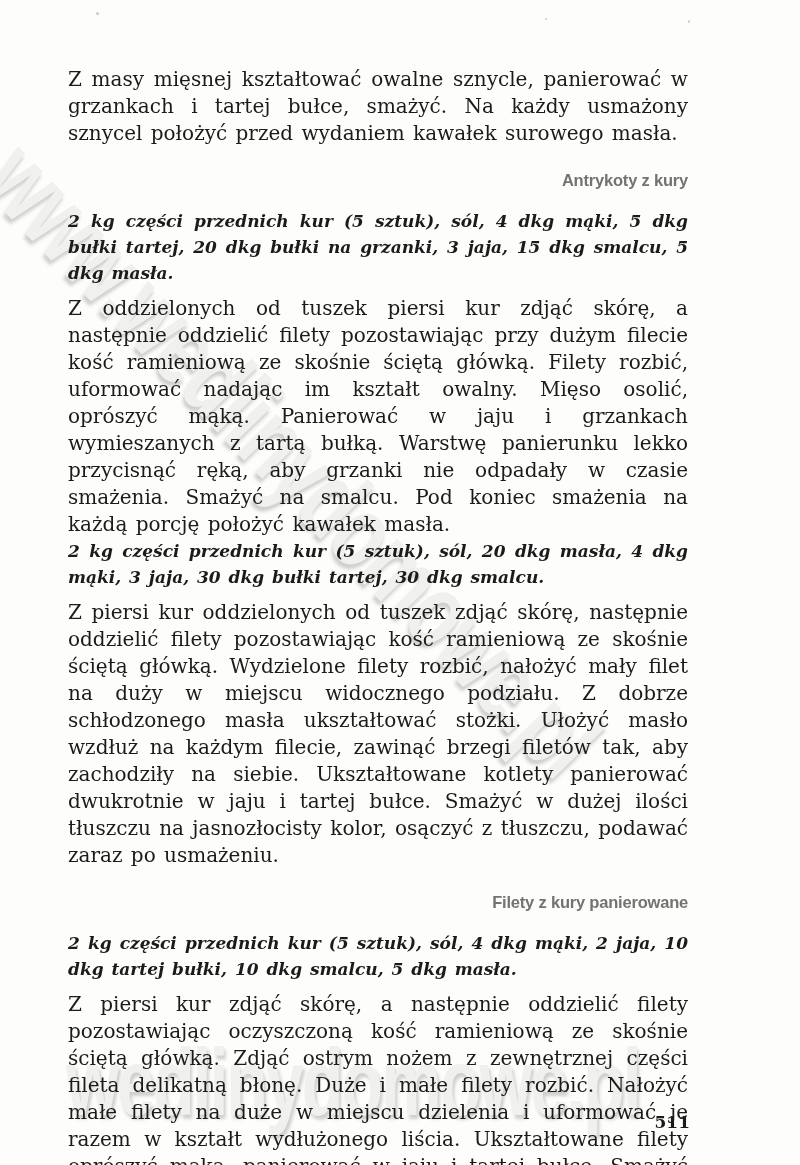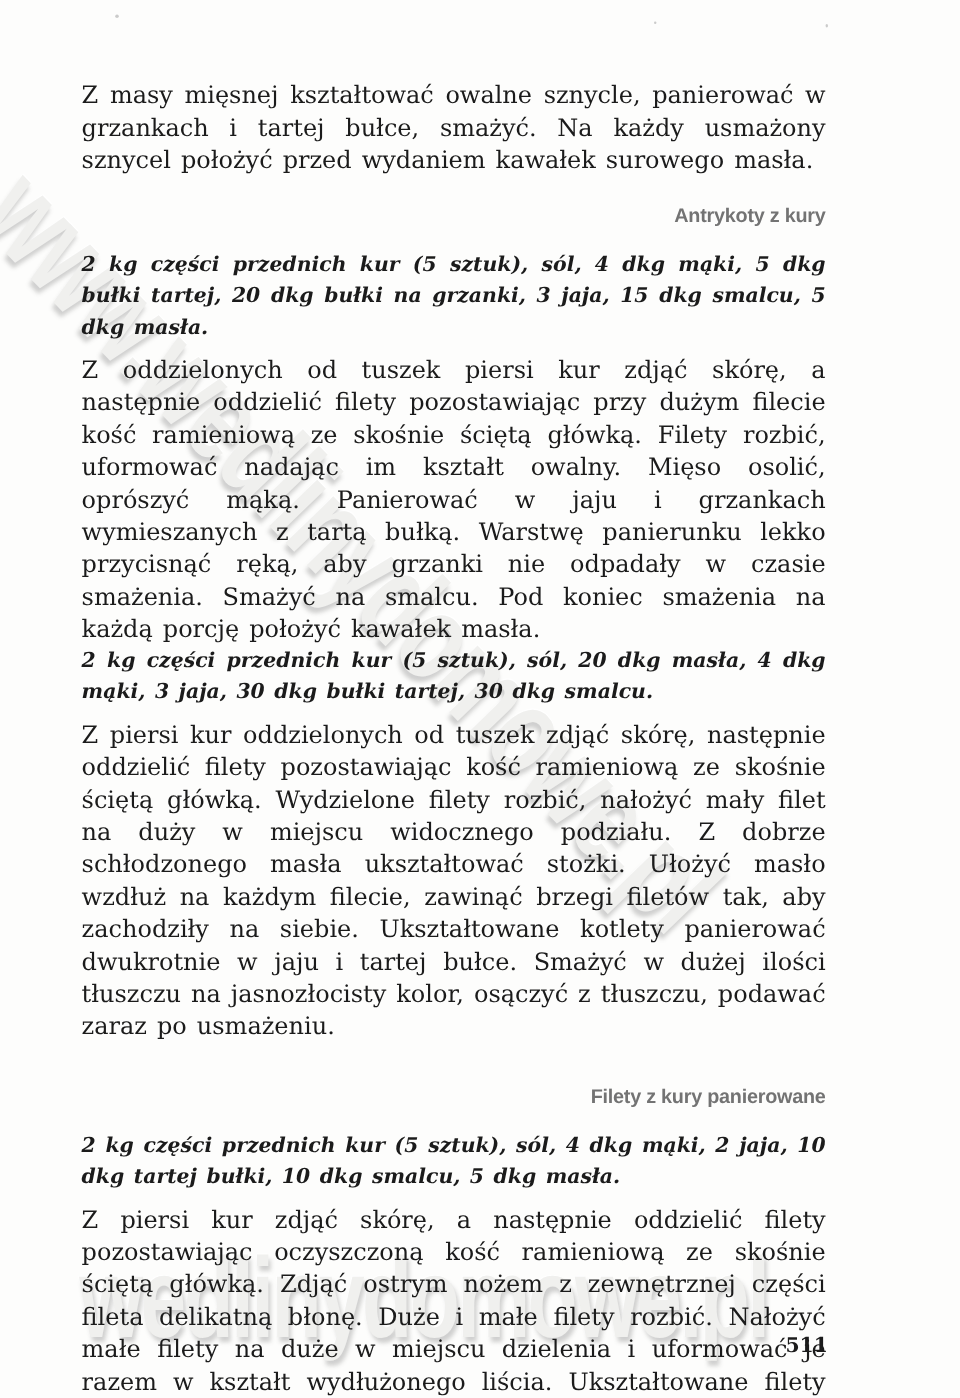--- a/index.html
+++ b/index.html
@@ -62,21 +62,21 @@
   .recipe-title {
     margin: 24px 0 18px 0;
     font-family: "Liberation Sans", sans-serif;
     font-weight: 700;
     font-size: 16.5px;
     letter-spacing: -0.2px;
     text-align: right;
     color: #737373;
   }
   .recipe-title.spaced {
-    margin-top: 36px;
+    margin-top: 24px;
   }
   .ingredients {
     margin: 0 0 9px 0;
     font-style: italic;
     font-size: 17px;
     line-height: 26px;
     text-align: justify;
     word-spacing: 2px;
     font-weight: bold;
   }

